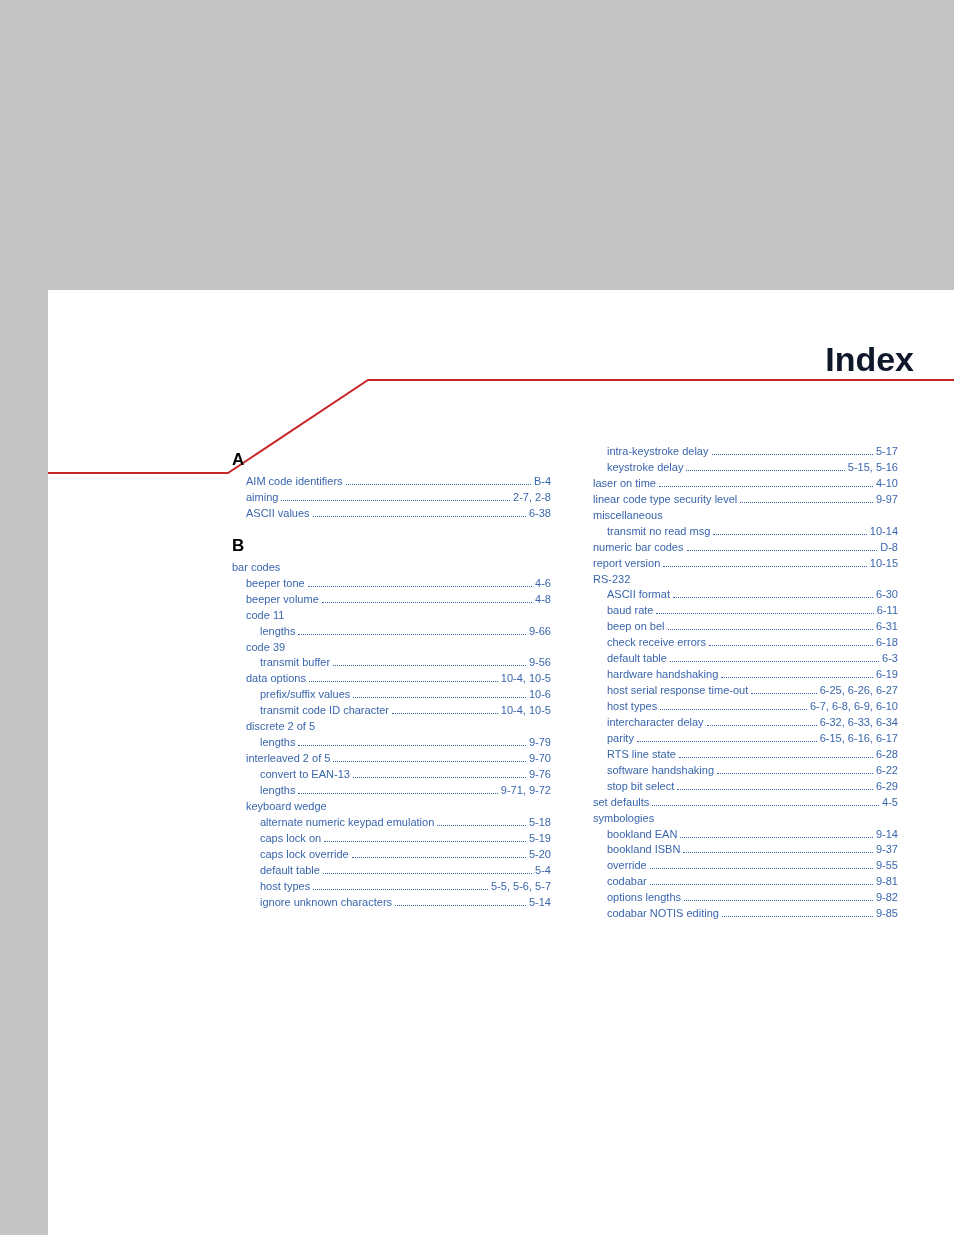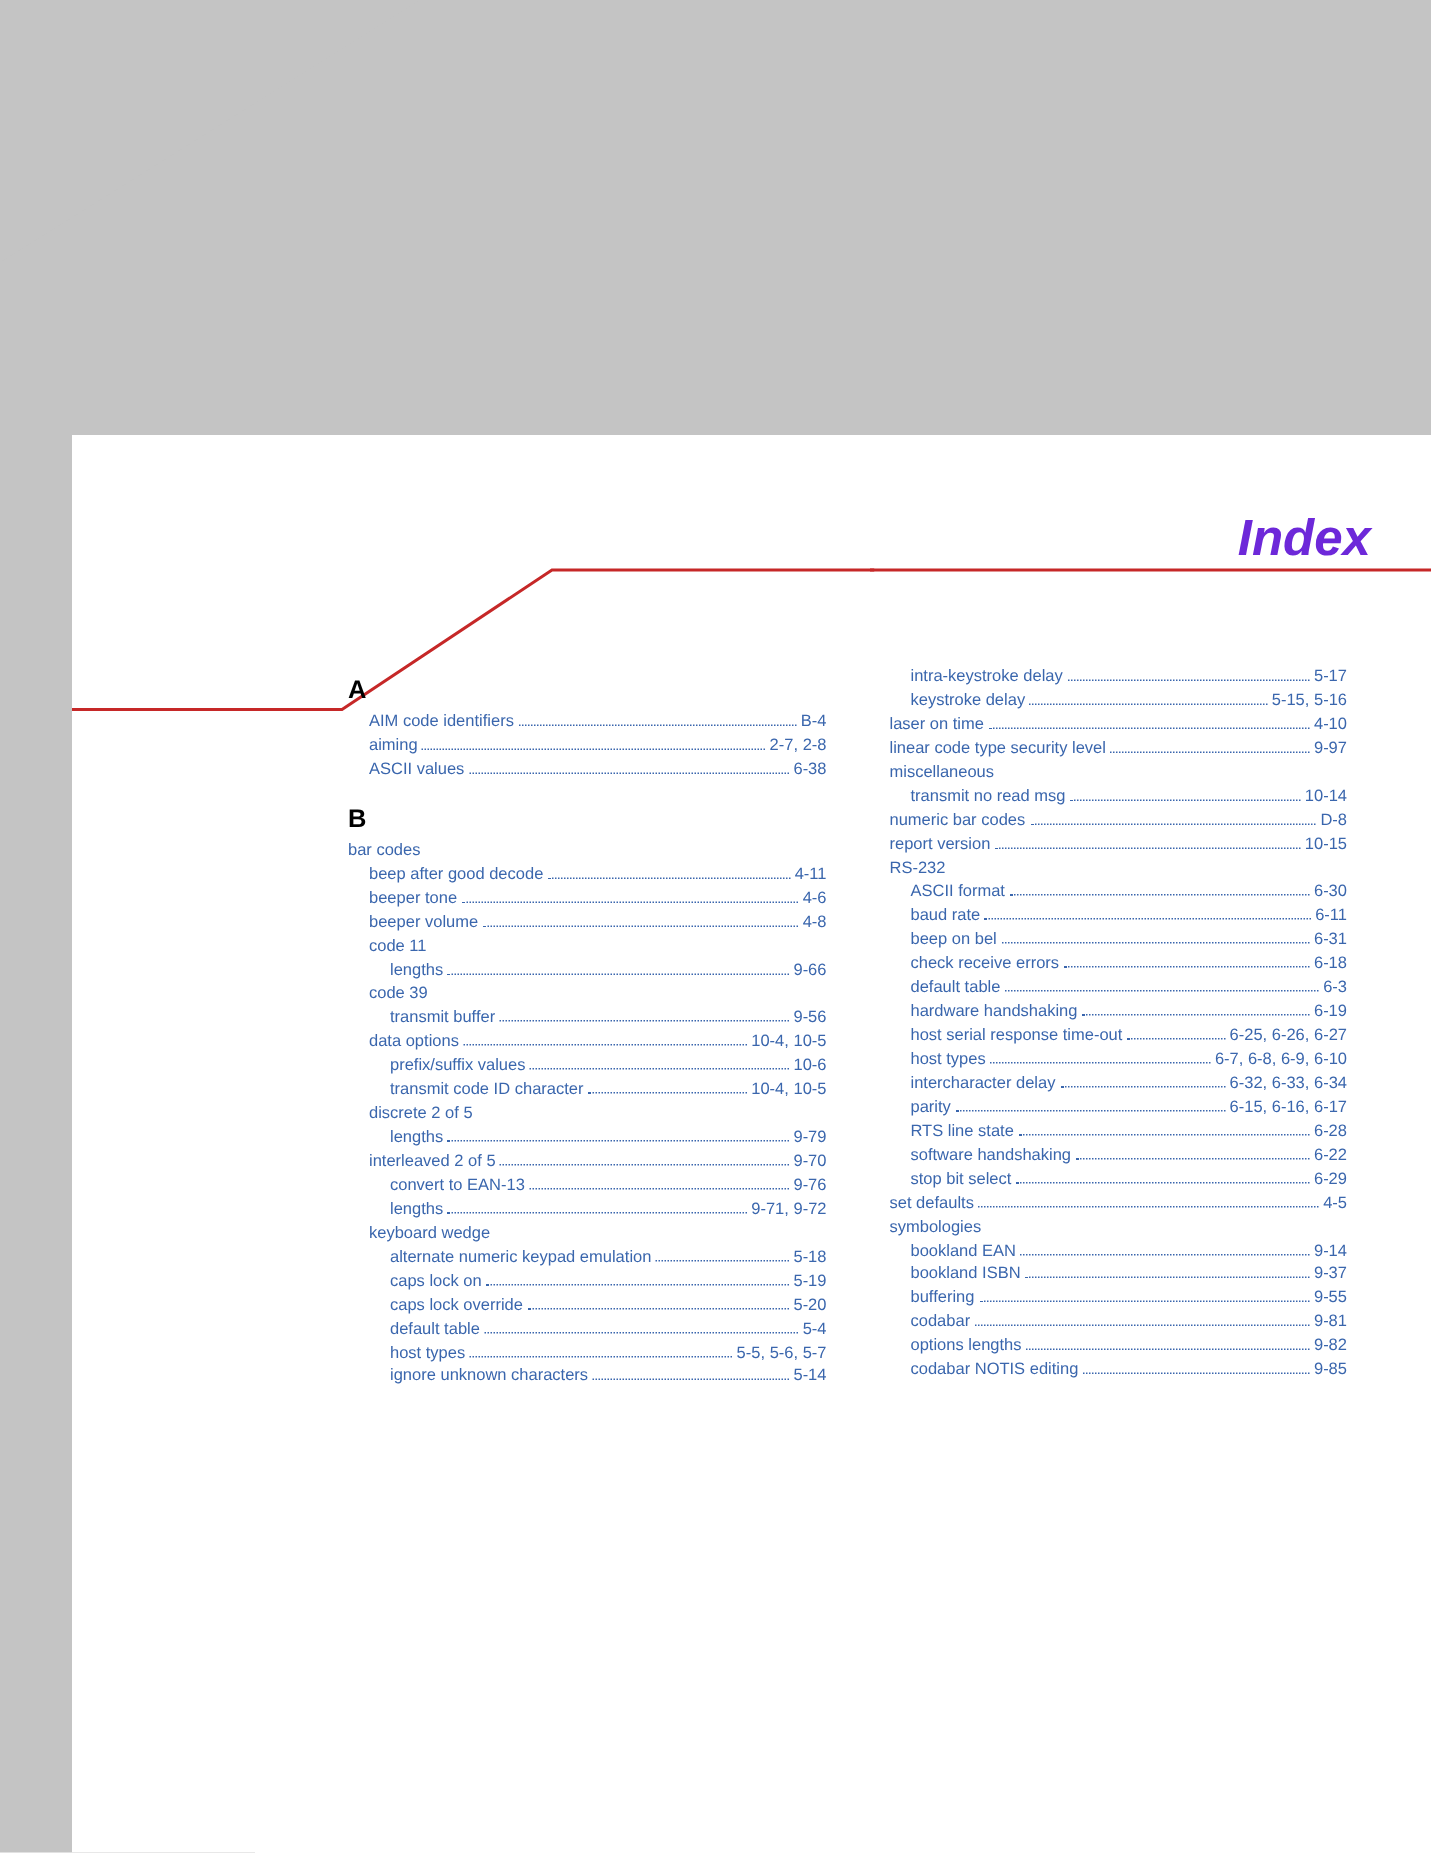--- a/index.html
+++ b/index.html
@@ -48,24 +48,23 @@
       height: 100px;
     }
     .red-diagonal svg {
       width: 100%;
       height: 100%;
     }
     .title {
       position: absolute;
       right: 40px;
       top: 340px;
-      font-style: italic;
       font-weight: bold;
       font-size: 34px;
-      color: #6d28d9;
+      color: #0f172a;
     }
     .content {
       position: absolute;
       left: 232px;
       right: 56px;
       top: 444px;
       display: flex;
       gap: 28px;
       font-size: 11px;
       color: #2a5ca8;
@@ -136,25 +135,20 @@
           <span class="leader"></span>
           <span class="pg">6-38</span>
         </div>
       </div>
     <div class="section-head" style="margin-top:14px">B</div>
     <div id="sec-b">
         <div class="line indent0">
           <span class="entry">bar codes</span>
         </div>
         <div class="line indent1">
-          <span class="entry">beep after good decode</span>
-          <span class="leader"></span>
-          <span class="pg">4-11</span>
-        </div>
-        <div class="line indent1">
           <span class="entry">beeper tone</span>
           <span class="leader"></span>
           <span class="pg">4-6</span>
         </div>
         <div class="line indent1">
           <span class="entry">beeper volume</span>
           <span class="leader"></span>
           <span class="pg">4-8</span>
         </div>
         <div class="line indent1">
@@ -366,21 +360,21 @@
           <span class="entry">bookland EAN</span>
           <span class="leader"></span>
           <span class="pg">9-14</span>
         </div>
         <div class="line indent2">
           <span class="entry">bookland ISBN</span>
           <span class="leader"></span>
           <span class="pg">9-37</span>
         </div>
         <div class="line indent2">
-          <span class="entry">buffering</span>
+          <span class="entry">override</span>
           <span class="leader"></span>
           <span class="pg">9-55</span>
         </div>
         <div class="line indent2">
           <span class="entry">codabar</span>
           <span class="leader"></span>
           <span class="pg">9-81</span>
         </div>
         <div class="line indent2">
           <span class="entry">options lengths</span>

